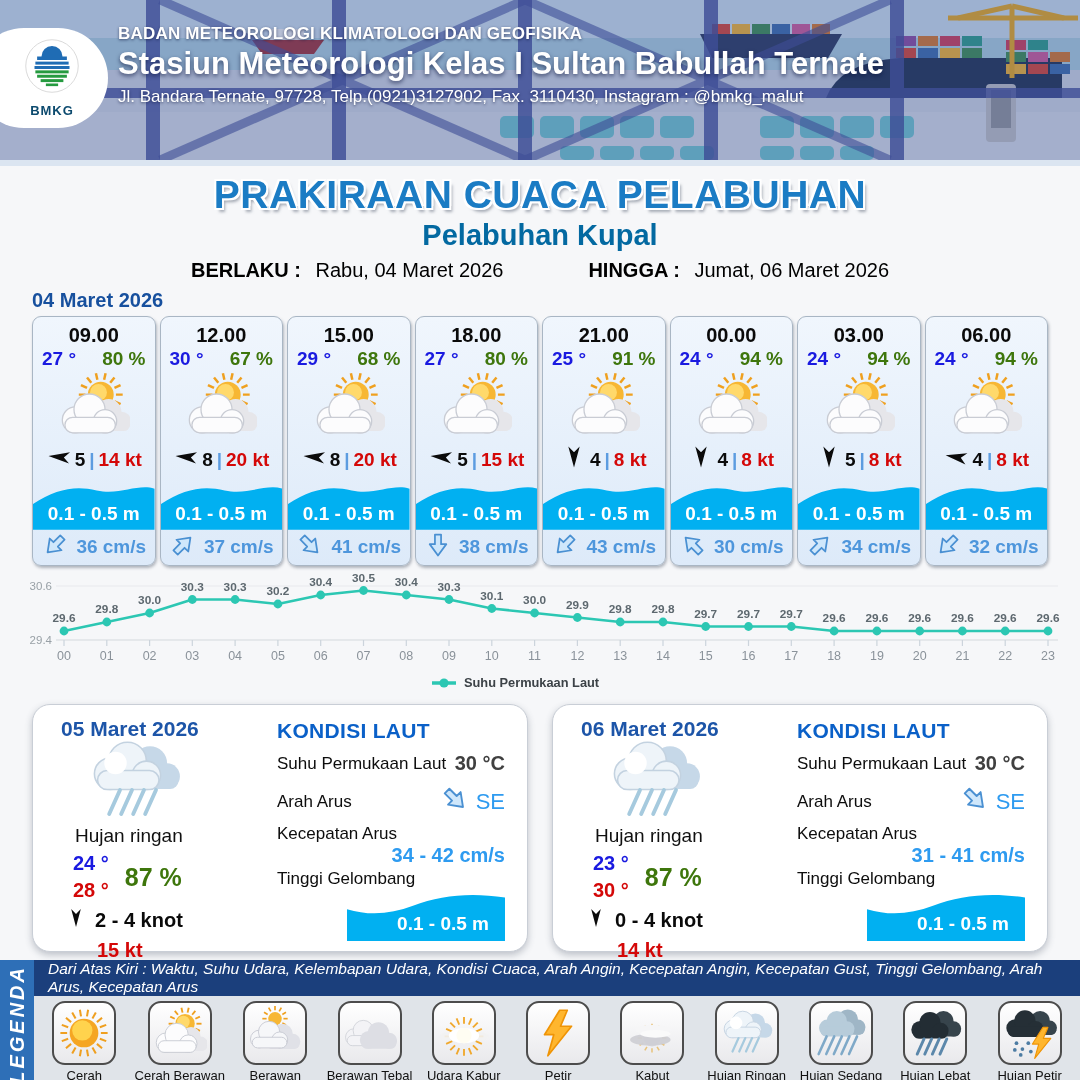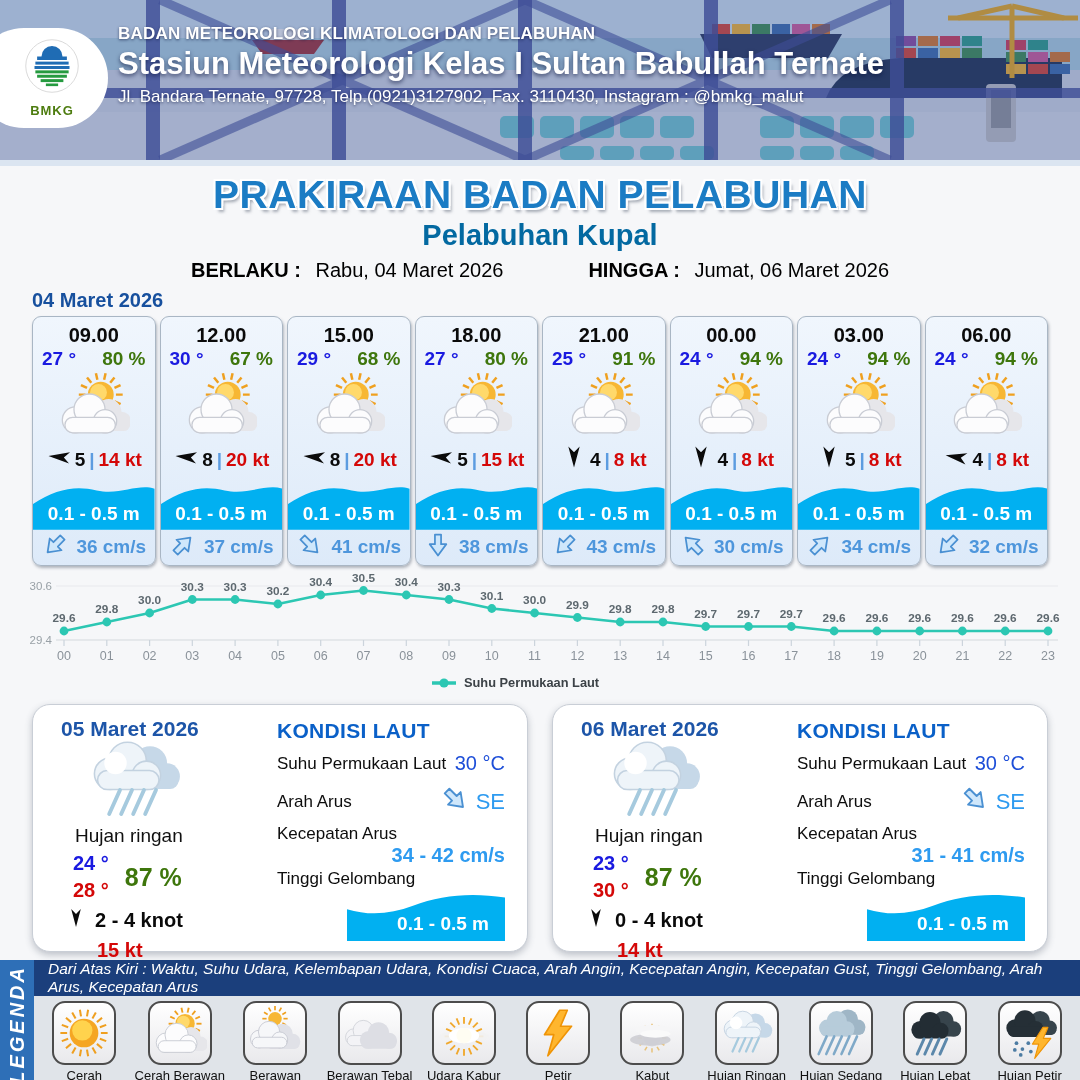--- a/index.html
+++ b/index.html
@@ -8,21 +8,21 @@
 
   
   .header{position:relative;height:160px;background:#5e76b5;overflow:hidden}
   .hdr-bg{position:absolute;inset:0;width:100%;height:100%}
   .hdr-text{position:absolute;left:118px;top:24px;color:#fff;z-index:3}
   .hdr-org{font-size:17px;font-weight:bold;letter-spacing:.2px;text-shadow:0 1px 3px rgba(10,20,60,.65)}
   .hdr-station{font-size:31px;font-weight:bold;margin-top:2px;text-shadow:0 2px 4px rgba(10,20,60,.65)}
   .hdr-addr{font-size:17px;margin-top:5px;text-shadow:0 1px 3px rgba(10,20,60,.65)}
   .logo-pill{position:absolute;left:-26px;top:28px;width:134px;height:100px;background:#fff;border-radius:50px;z-index:3;
     display:flex;flex-direction:column;align-items:center;justify-content:center;padding-left:22px}
-  .bmkg-label{font-size:13px;font-weight:bold;color:#4d7c0f;margin-top:9px;letter-spacing:1px}
+  .bmkg-label{font-size:13px;font-weight:bold;color:#0c4a6e;margin-top:9px;letter-spacing:1px}
   .header-strip{height:6px;background:#dbe5f1}
 
   
   .title-block{text-align:center;padding-top:7px}
   .main-title{font-size:39px;font-weight:900;color:#1b7cc4;letter-spacing:.5px;
     text-shadow:2px 2px 0 #fff,-2px -2px 0 #fff,-2px 2px 0 #fff,2px -2px 0 #fff,3px 4px 3px rgba(100,110,125,.55)}
   .sub-title{font-size:29px;font-weight:bold;color:#0369a1;margin-top:2px}
   .meta-row{display:flex;justify-content:center;gap:85px;margin-top:7px;font-size:20px;color:#000}
   .meta-label{font-weight:bold}
   .meta-value{margin-left:9px;font-weight:normal}
@@ -61,21 +61,21 @@
   .dc-tcol{display:flex;flex-direction:column;font-size:20px;font-weight:bold;line-height:1.35}
   .dc-tmin{color:#1a1ae0}
   .dc-tmax{color:#d40808}
   .dc-hum{font-size:25px;font-weight:bold;color:#3e760c}
   .dc-wind{display:flex;align-items:center;gap:8px;font-size:20px;font-weight:bold;color:#0a0a0a;margin:3px 0 0 16px}
   .dc-gust{font-size:20px;font-weight:bold;color:#d40808;margin:5px 0 0 48px}
   .dc-right{flex:1;padding:2px 6px 0 16px;display:flex;flex-direction:column}
   .sea-head{font-size:21px;font-weight:bold;color:#0a60c8;letter-spacing:.3px}
   .sea-row{display:flex;justify-content:space-between;align-items:center;margin-top:9px}
   .sea-label{font-size:17px;color:#0d0d0d}
-  .sea-val{font-size:20px;font-weight:normal;color:#1d4ed8}
+  .sea-val{font-size:20px;font-weight:bold;color:#404040}
   .sea-dir{display:flex;align-items:center;gap:6px;font-size:22px;font-weight:normal;color:#2e9bf0}
   .sea-speed{text-align:right;font-size:20px;font-weight:bold;color:#2e9bf0;margin-top:0px}
   .sea-wave{position:relative;width:158px;height:58px;margin-left:auto;margin-top:0px}
   .sea-wave svg{position:absolute;inset:0;width:100%;height:100%}
   .sea-wave span{position:absolute;right:16px;bottom:6px;color:#fff;font-weight:bold;font-size:19px}
 
   
   .legend{display:flex;height:128px;margin-top:8px}
   .legend-side{width:34px;background:#2e6fb7;display:flex;align-items:center;justify-content:center}
   .legend-side span{writing-mode:vertical-rl;transform:rotate(180deg);color:#fff;font-weight:bold;font-style:italic;font-size:20px;letter-spacing:3px}
@@ -183,29 +183,29 @@
       <rect x="12" y="32" width="40" height="3.4" fill="#1f6cb4"></rect>
       <rect x="13" y="37" width="38" height="3.4" fill="#259a3f"></rect>
       <rect x="15" y="42" width="34" height="3.4" fill="#259a3f"></rect>
       <rect x="19" y="47" width="26" height="3.4" fill="#259a3f"></rect>
       <rect x="25" y="52" width="14" height="3" fill="#259a3f"></rect>
     </svg>
     <span class="bmkg-label">BMKG</span>
   </div>
 
   <div class="hdr-text">
-    <div class="hdr-org">BADAN METEOROLOGI KLIMATOLOGI DAN PELABUHAN</div>
+    <div class="hdr-org">BADAN METEOROLOGI KLIMATOLOGI DAN GEOFISIKA</div>
     <div class="hdr-station">Stasiun Meteorologi Kelas I Sultan Babullah Ternate</div>
     <div class="hdr-addr">Jl. Bandara Ternate, 97728, Telp.(0921)3127902, Fax. 3110430, Instagram : @bmkg_malut</div>
   </div>
 </div>
 <div class="header-strip"></div>
 
 <div class="title-block">
-  <div class="main-title">PRAKIRAAN BADAN PELABUHAN</div>
+  <div class="main-title">PRAKIRAAN CUACA PELABUHAN</div>
   <div class="sub-title">Pelabuhan Kupal</div>
   <div class="meta-row">
     <div>
       <span class="meta-label">BERLAKU :</span>
       <span class="meta-value">Rabu, 04 Maret 2026</span>
     </div>
     <div>
       <span class="meta-label">HINGGA :</span>
       <span class="meta-value">Jumat, 06 Maret 2026</span>
     </div>

